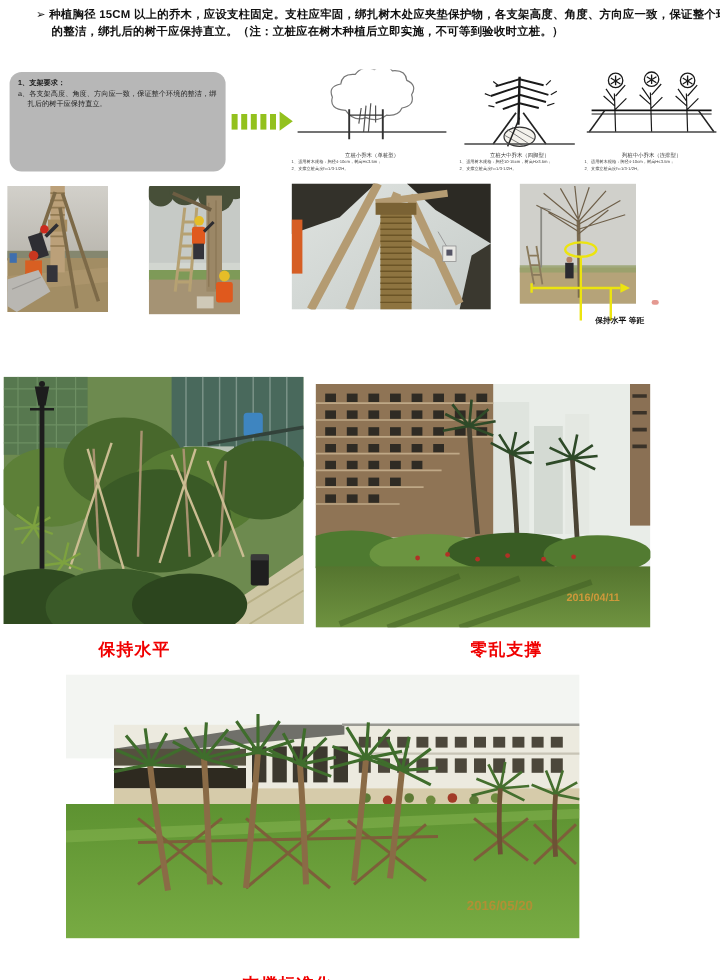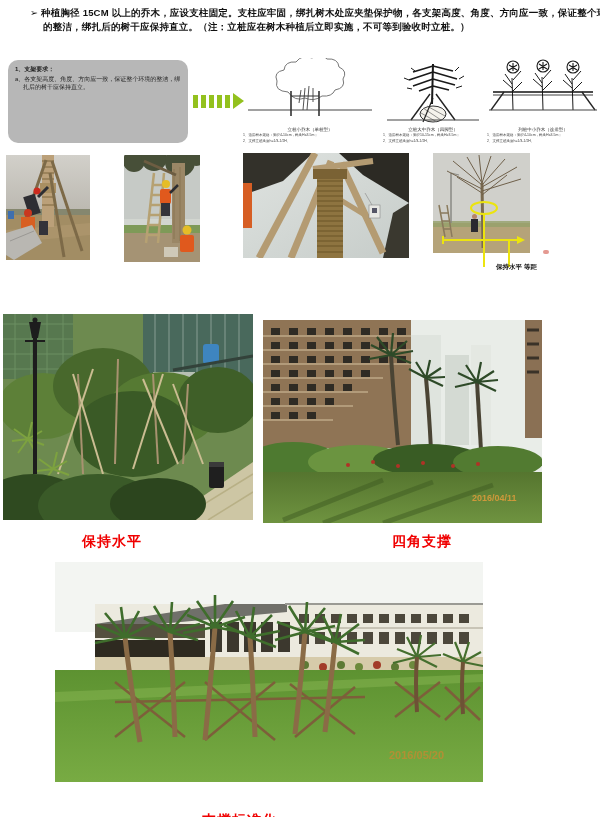--- a/index.html
+++ b/index.html
@@ -382,21 +382,21 @@
       <g stroke="#3f5c22" stroke-width="5" opacity=".5">
         <line x1="20" y1="200" x2="120" y2="160"></line>
           <line x1="60" y1="203" x2="170" y2="162"></line>
           <line x1="120" y1="203" x2="230" y2="165"></line>
       </g>
     </svg>
   </div>
   <div class="timestamp ts-right">2016/04/11</div>
 
   <div class="caption" style="left:82px; top:533px;">保持水平</div>
-  <div class="caption" style="left:392px; top:533px;">四角支撑</div>
+  <div class="caption" style="left:392px; top:533px;">零乱支撑</div>
 
   <div class="photo" style="left:55px; top:562px;">
     <svg width="428" height="220" viewBox="0 0 428 220">
       <rect width="428" height="70" fill="#f3f5f2"></rect>
       <rect x="40" y="42" width="388" height="55" fill="#eceadf"></rect>
       <path d="M40,62 L170,42 L232,42 L232,50 L40,68 Z" fill="#70706a"></path>
       <line x1="230" y1="42" x2="428" y2="42" stroke="#9a9a94" stroke-width="2"></line>
       <rect x="40" y="62" width="110" height="14" fill="#55503f"></rect>
       <rect x="40" y="78" width="110" height="17" fill="#2e2a20"></rect>
       <g fill="#3c382e">

